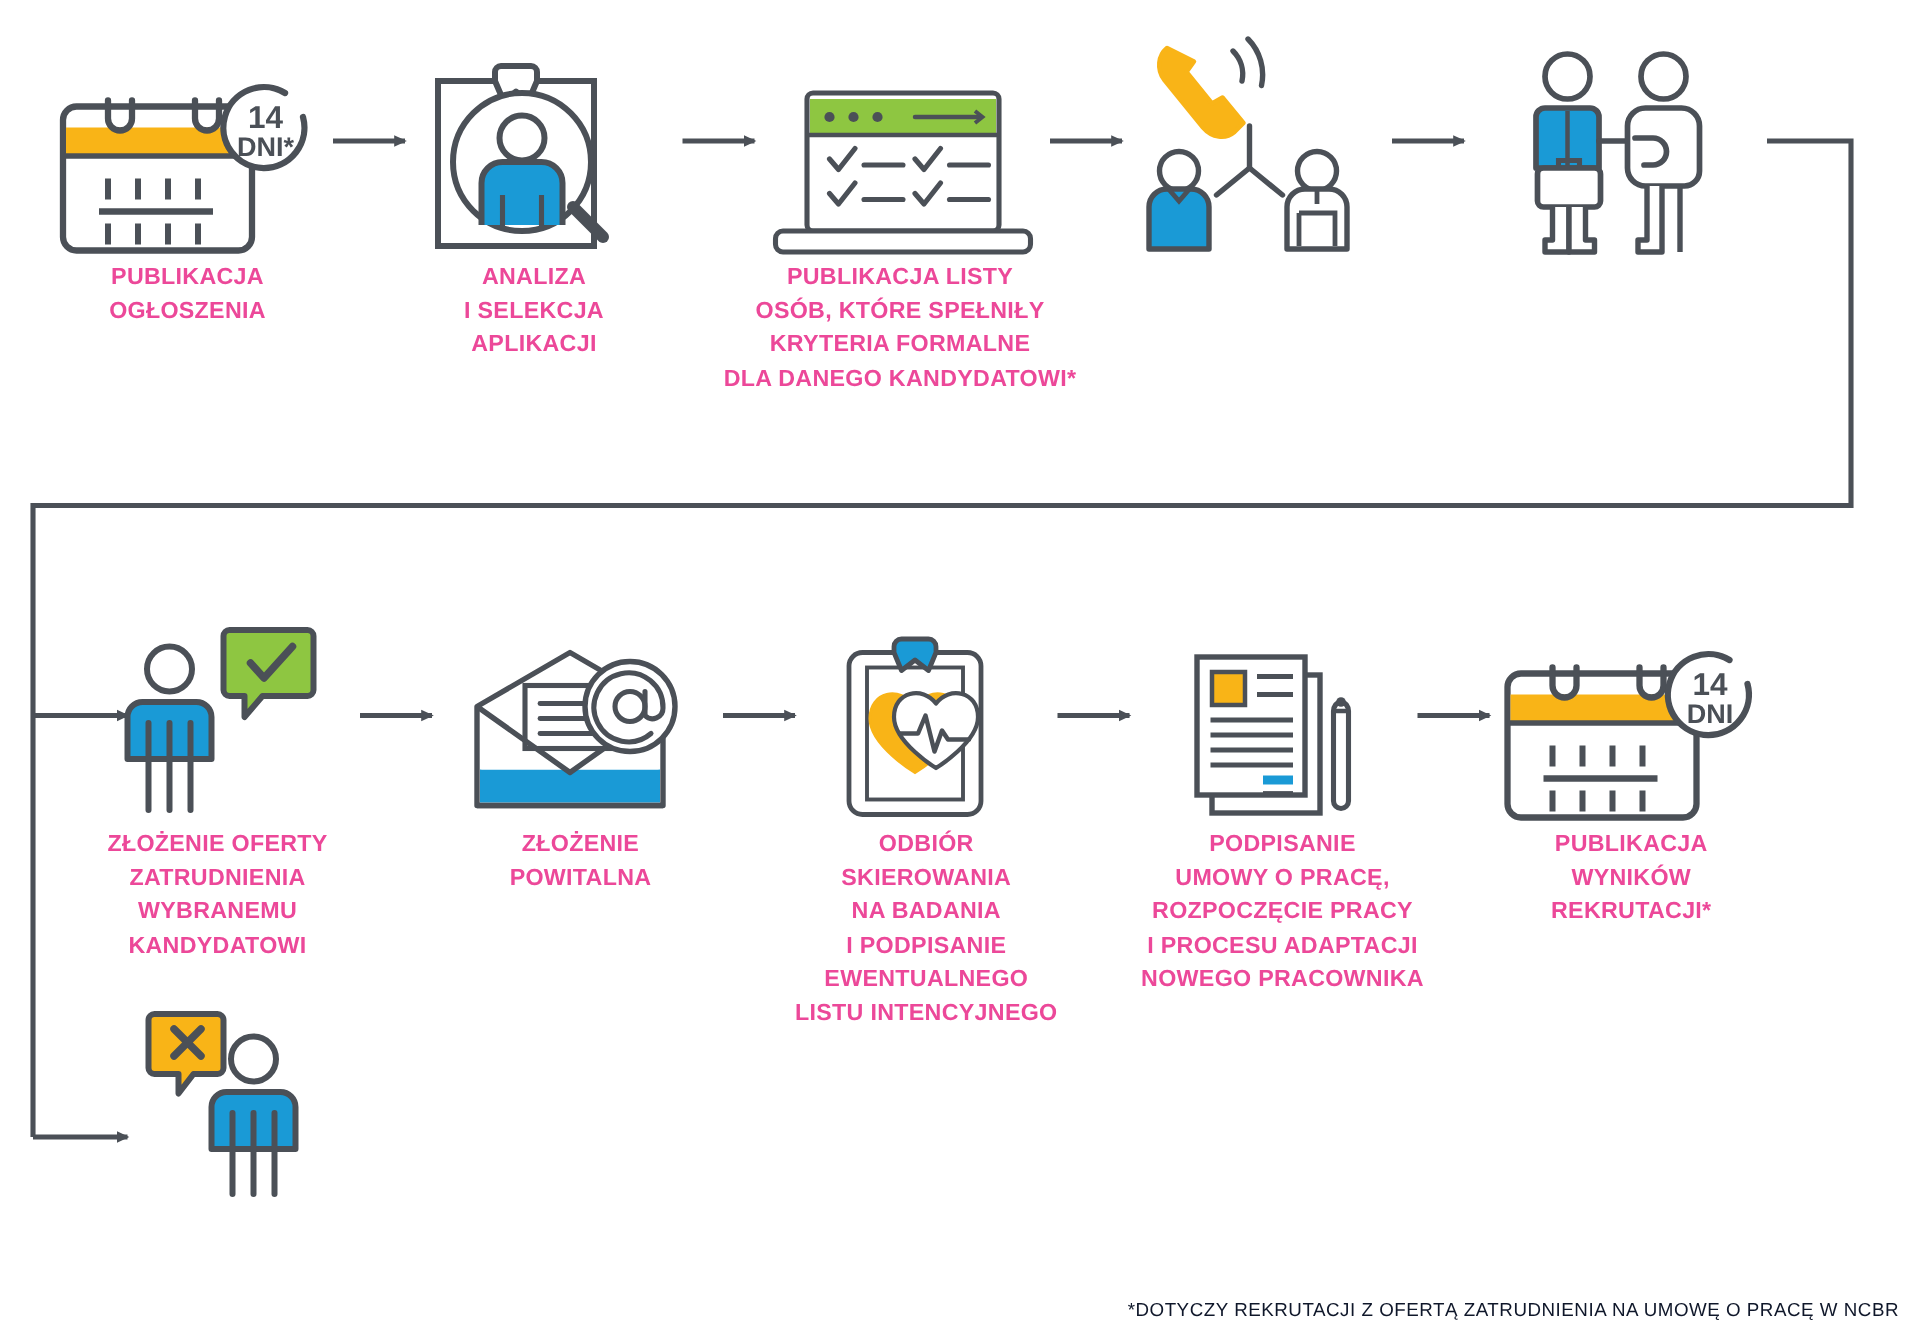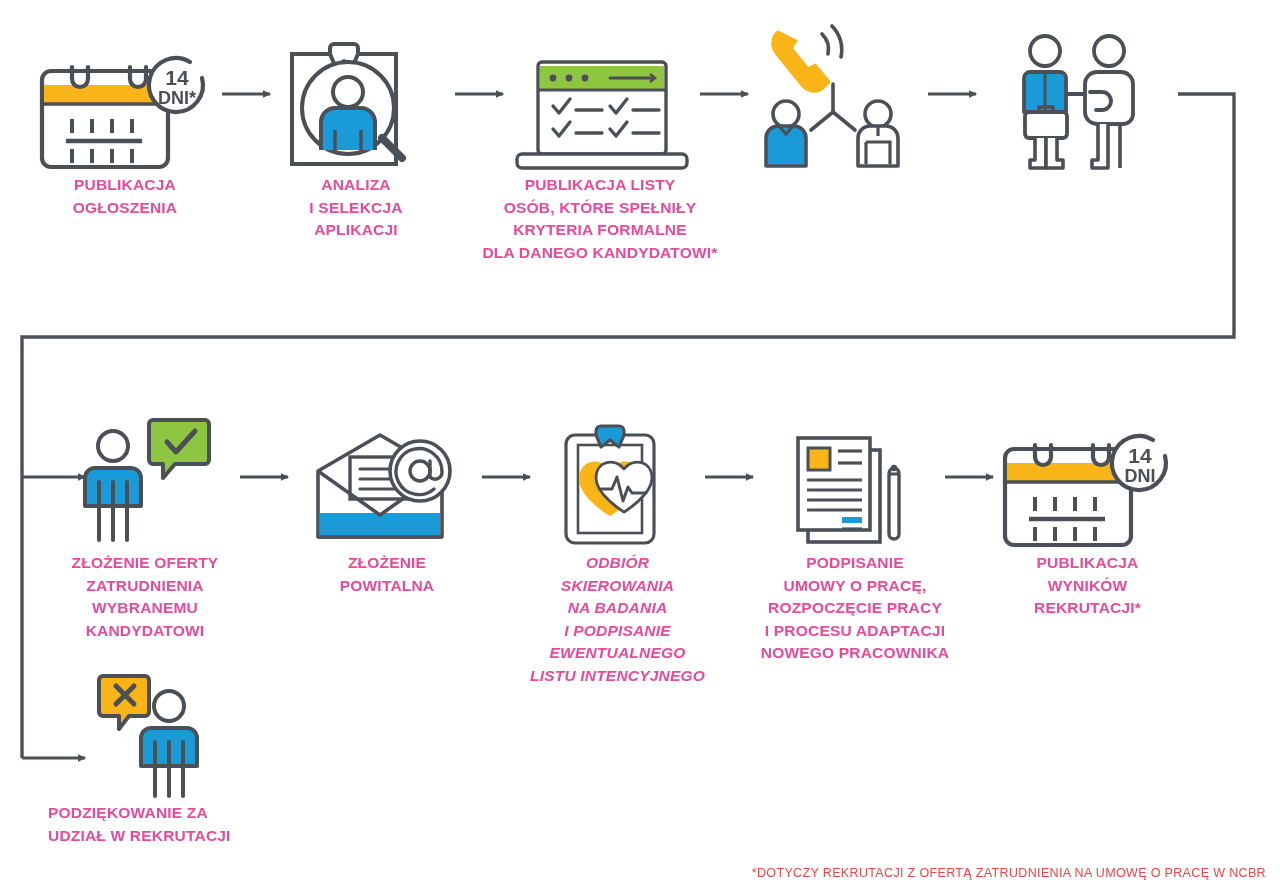--- a/index.html
+++ b/index.html
@@ -22,33 +22,33 @@
     letter-spacing:.2px;
     color:#ec4899;
     white-space:pre-line;
   }
   .label.row2{font-size:15.5px;line-height:22.5px;}
   .footnote{
     position:absolute;
     right:14px;bottom:12px;
     font-size:12.5px;
     letter-spacing:.35px;
-    color:#ef4444;
+    color:#0f172a;
     font-weight:normal;
   }
   
   #s1{left:20px;top:14px;width:210px;}
   #s2{left:252px;top:14px;width:208px;}
   #s3{left:470px;top:14px;width:260px;}
   #s4{left:735px;top:14px;width:195px;}
   #s5{left:955px;top:14px;width:240px;}
   
   #s6{left:45px;top:392px;width:200px;}
   #s7{left:282px;top:392px;width:210px;}
-  #s8{left:500px;top:392px;width:235px;font-style:italic;}
+  #s8{left:500px;top:392px;width:235px;}
   #s9{left:740px;top:392px;width:230px;}
   #s10{left:980px;top:392px;width:215px;}
   
   #s11{left:20px;top:672px;width:255px;}
   #s11 .icon-wrap{height:130px;}
   #s11 .label{text-align:left;padding-left:28px;}
 </style>
 </head>
 <body>
 
@@ -330,17 +330,15 @@
       </g>
       <circle cx="96" cy="34" r="15" fill="#fff" stroke="#4b5057" stroke-width="4"></circle>
       <path d="M78,56 h36 a10,10 0 0 1 10,10 v28 h-56 v-28 a10,10 0 0 1 10,-10 Z" fill="#1a9ad6" stroke="#4b5057" stroke-width="4" stroke-linejoin="round"></path>
       <g stroke="#4b5057" stroke-width="4" stroke-linecap="round">
         <line x1="82" y1="70" x2="82" y2="124"></line>
         <line x1="96" y1="70" x2="96" y2="124"></line>
         <line x1="110" y1="70" x2="110" y2="124"></line>
       </g>
     </svg>
   </div>
-  <div class="label">PODZIĘKOWANIE ZA
-UDZIAŁ W REKRUTACJI</div>
 </div>
 
 <div class="footnote">*DOTYCZY REKRUTACJI Z OFERTĄ ZATRUDNIENIA NA UMOWĘ O PRACĘ W NCBR</div>
 
 </body></html>

